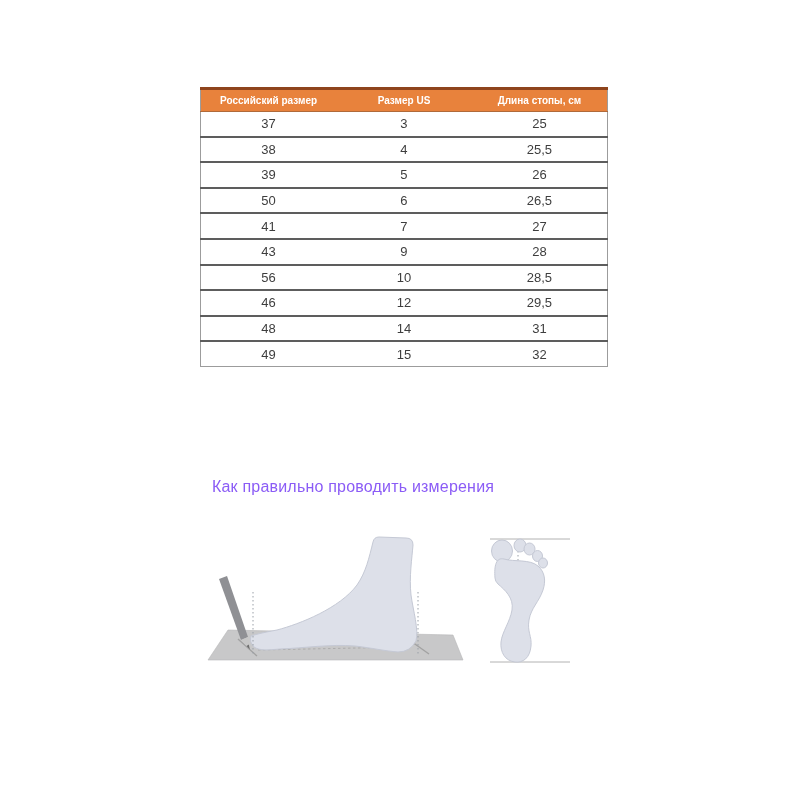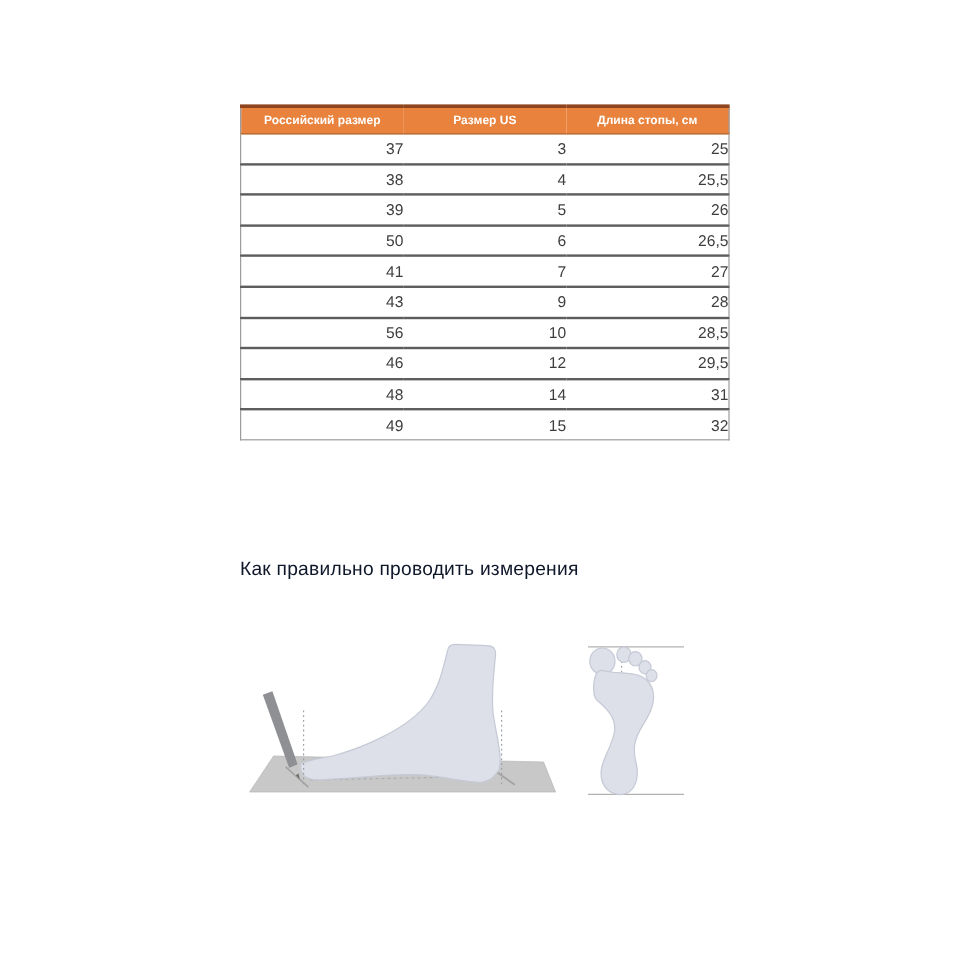--- a/index.html
+++ b/index.html
@@ -31,38 +31,38 @@
     color: #ffffff;
     font-size: 10px;
     font-weight: bold;
     height: 21px;
     padding: 0;
     text-align: center;
     border-top: 3px solid #8e441c;
     margin-left: 32px;
   }
   table.size-table td {
-    text-align: right;
+    text-align: center;
     font-size: 13px;
     color: #3e3e3e;
     height: 23.6px;
     padding: 0;
     border-top: 2px solid #5d5d5d;
   }
   table.size-table tbody tr:first-child td {
     border-top: 1px solid #b06a3a;
   }
   .measure-heading {
     position: absolute;
     left: 200px;
     top: 466px;
-    margin: 0;
+    margin: 12px;
     font-size: 16px;
     font-weight: 400;
-    color: #0f172a;
+    color: #8b5cf6;
     letter-spacing: 0.2px;
   }
   .illustration {
     position: absolute;
     left: 180px;
     top: 520px;
     width: 420px;
     height: 160px;
   }
 </style>

